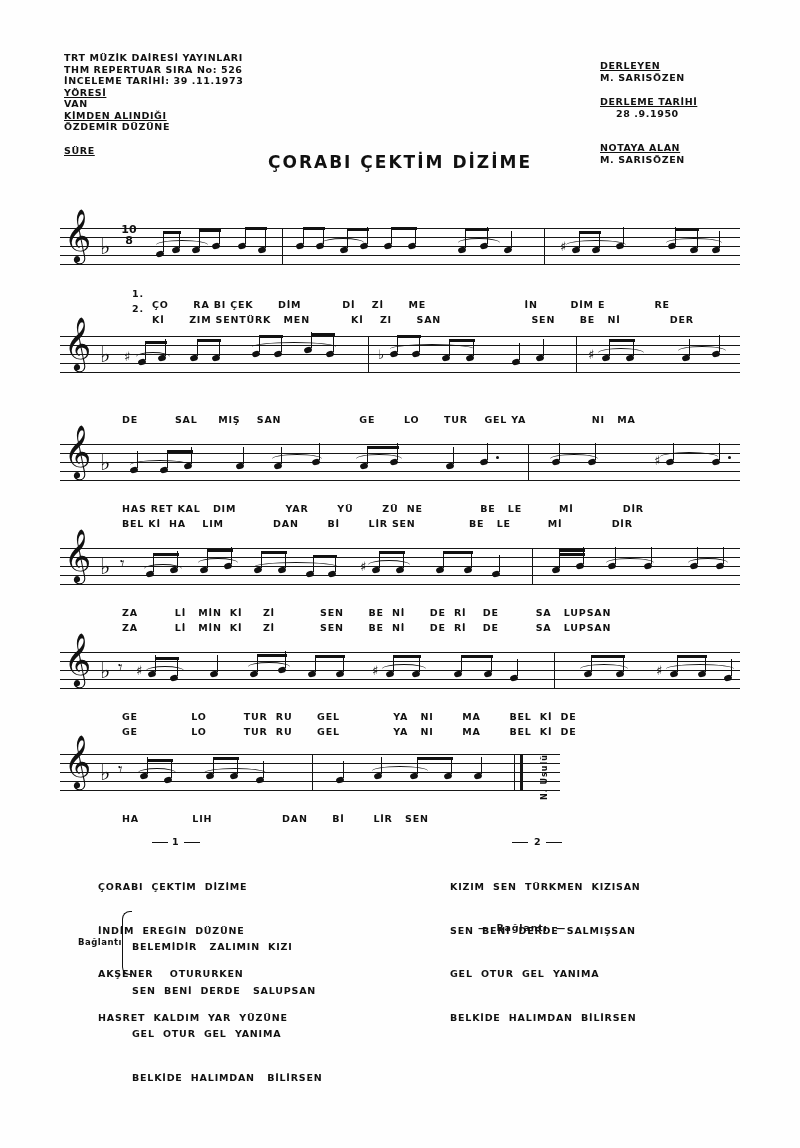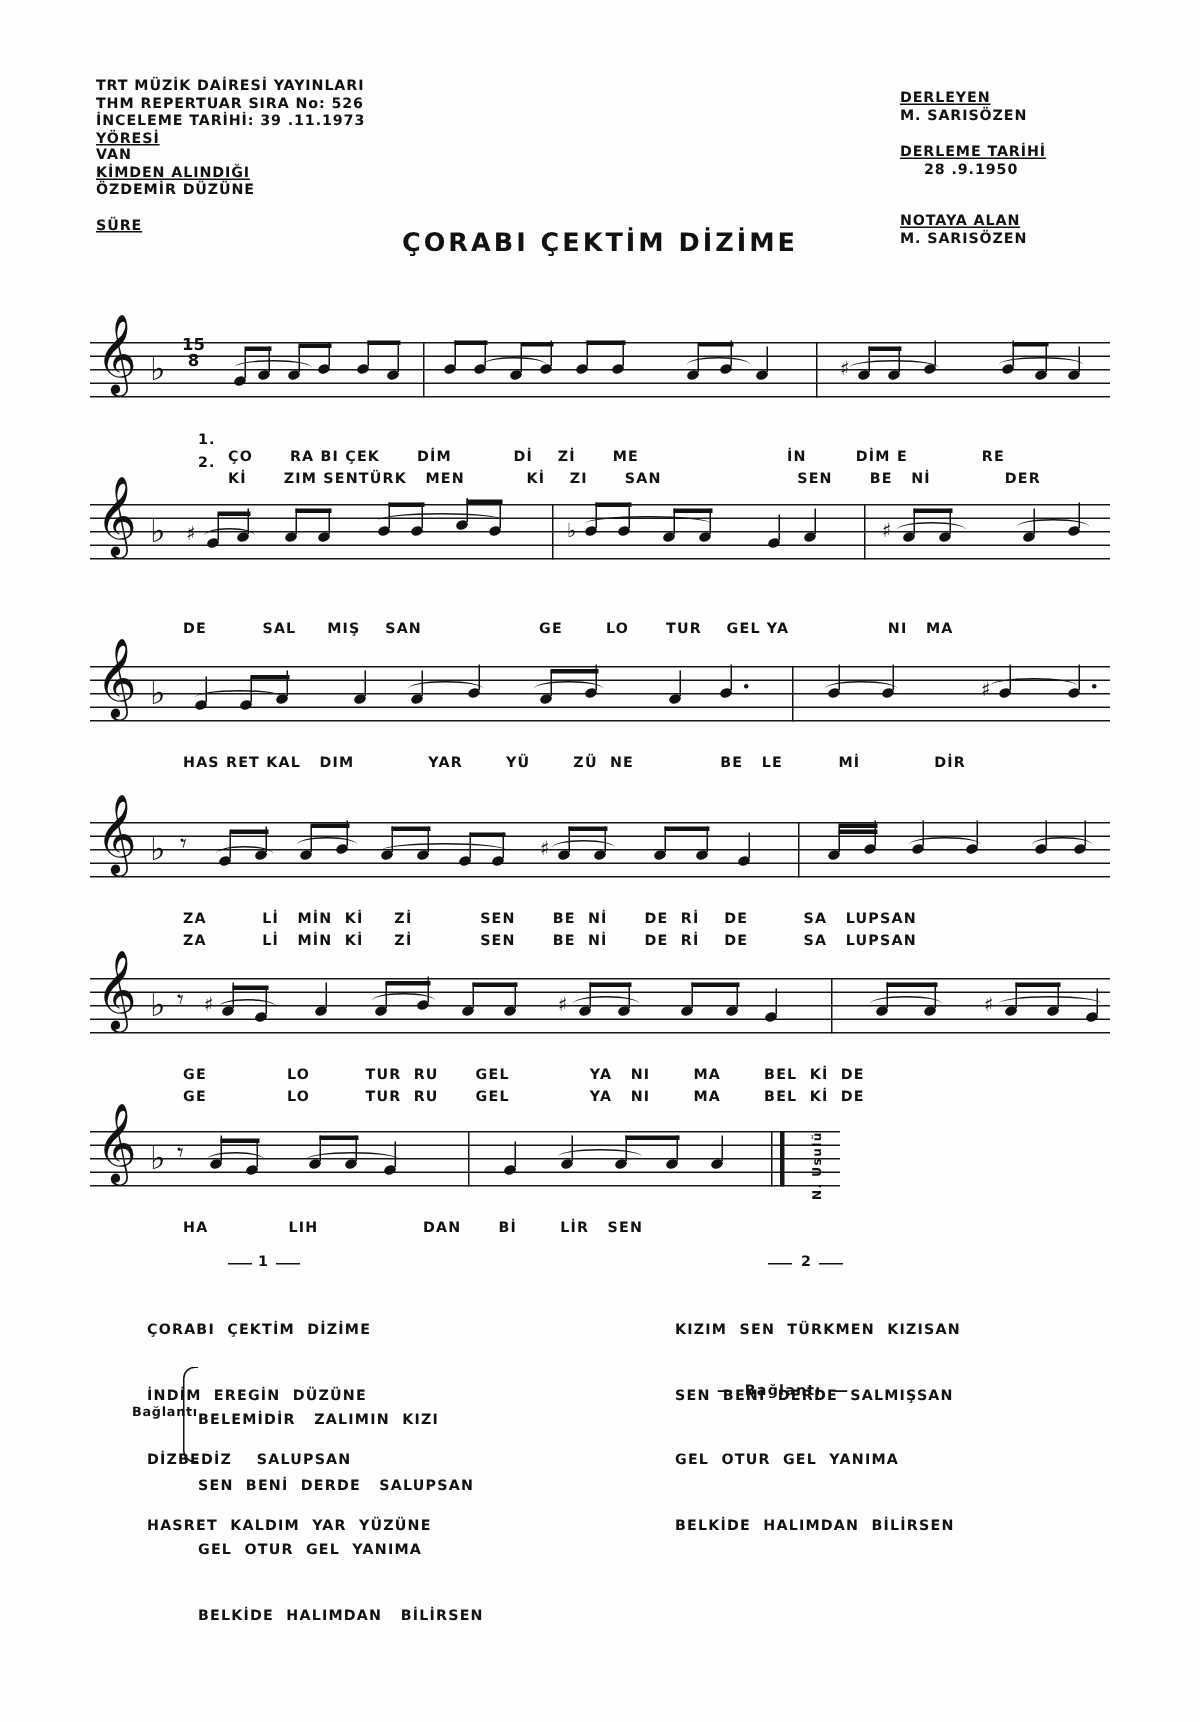--- a/index.html
+++ b/index.html
@@ -250,21 +250,21 @@
   <div class="system" style="top:222px">
     <div class="staff">
       <div class="line l0"></div>
       <div class="line l1"></div>
       <div class="line l2"></div>
       <div class="line l3"></div>
       <div class="line l4"></div>
       <div class="clef">𝄞</div>
       <div class="keysig" style="left:40px; top:14px">♭</div>
       <div class="timesig">
-          <span>15</span>
+          <span>10</span>
           <span>8</span>
         </div>
 
       <div class="nh" style="left:96px; top:29px"></div>
       <div class="stem" style="left:103px; top:12px; height:18px"></div>
       <div class="nh" style="left:112px; top:25px"></div>
       <div class="stem" style="left:119px; top:9px; height:17px"></div>
       <div class="beam" style="left:103px; top:9px; width:18px"></div>
       <div class="nh" style="left:132px; top:25px"></div>
       <div class="stem" style="left:139px; top:9px; height:17px"></div>
@@ -470,20 +470,23 @@
       <div class="nh" style="left:652px; top:21px"></div>
       <div class="stem" style="left:659px; top:5px; height:17px"></div>
       <div style="position:absolute; left:668px; top:18px; width:3px; height:3px; background:#111; border-radius:50%"></div>
       <div class="slur" style="left:600px; top:14px; width:58px"></div>
     </div>
   </div>
 
   <div class="lyrics" style="top:492px">
     <span style="position:absolute; left:62px">HAS RET KAL   DIM            YAR       YÜ       ZÜ  NE              BE   LE         Mİ            DİR</span>
   </div>
+  <div class="lyrics" style="top:507px">
+    <span style="position:absolute; left:62px">BEL Kİ  HA    LIM            DAN       Bİ       LİR SEN             BE   LE         Mİ            DİR</span>
+  </div>
 
   <div class="system" style="top:542px">
     <div class="staff">
       <div class="line l0"></div>
       <div class="line l1"></div>
       <div class="line l2"></div>
       <div class="line l3"></div>
       <div class="line l4"></div>
       <div class="clef">𝄞</div>
       <div class="keysig" style="left:40px; top:14px">♭</div>
@@ -693,26 +696,26 @@
     <span style="position:absolute; left:62px">HA             LIH                 DAN      Bİ       LİR   SEN</span>
   </div>
 
   <div class="tick" style="left:152px; top:842px"></div>
   <div class="verse-num" style="left:172px; top:836px">1</div>
   <div class="tick" style="left:184px; top:842px"></div>
 
   <div class="verse" style="left:98px; top:851px">
     <div>ÇORABI  ÇEKTİM  DİZİME</div>
     <div>İNDİM  EREGİN  DÜZÜNE</div>
-    <div>DİZBEDİZ    SALUPSAN</div>
+    <div>AKŞENER    OTURURKEN</div>
     <div>HASRET  KALDIM  YAR  YÜZÜNE</div>
   </div>
 
   <div class="bracket" style="left:122px; top:911px; height:62px"></div>
-  <div class="baglanti-label" style="left:88px; top:937px">Bağlantı</div>
+  <div class="baglanti-label" style="left:78px; top:937px">Bağlantı</div>
   <div class="verse" style="left:132px; top:911px">
     <div>BELEMİDİR   ZALIMIN  KIZI</div>
     <div>SEN  BENİ  DERDE   SALUPSAN</div>
     <div>GEL  OTUR  GEL  YANIMA</div>
     <div>BELKİDE  HALIMDAN   BİLİRSEN</div>
   </div>
 
   <div class="tick" style="left:512px; top:842px"></div>
   <div class="verse-num" style="left:534px; top:836px">2</div>
   <div class="tick" style="left:546px; top:842px"></div>

